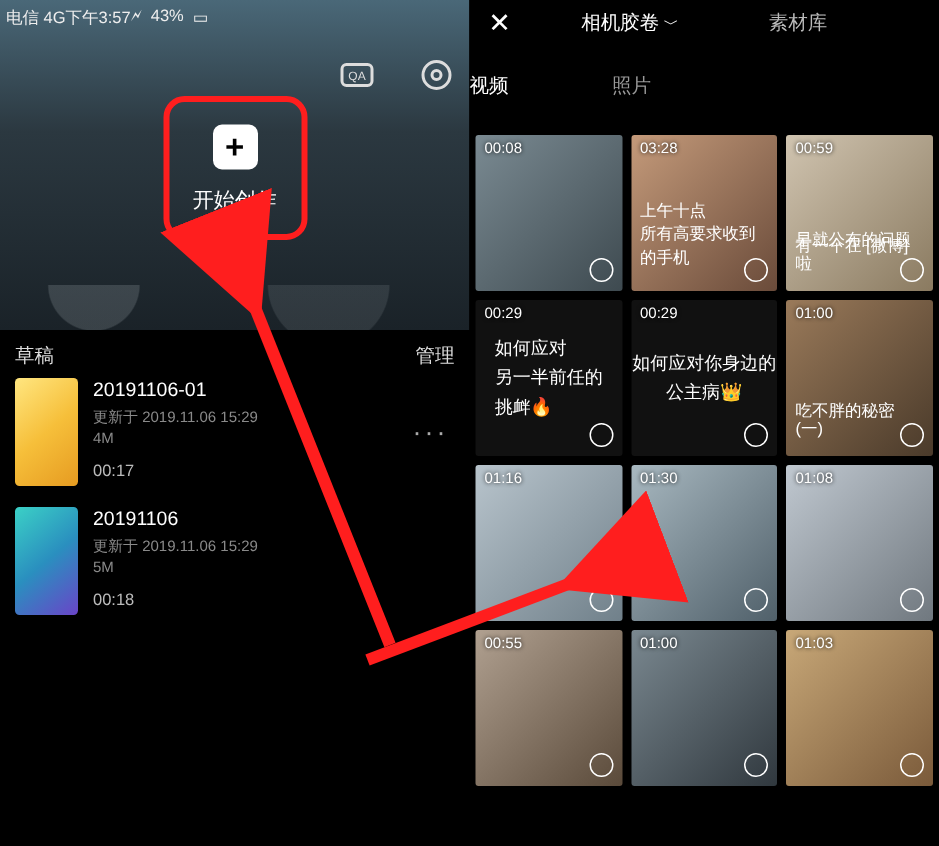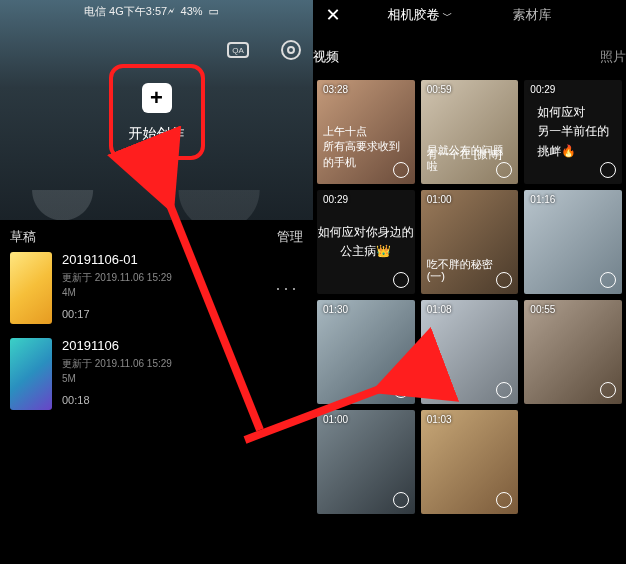--- a/index.html
+++ b/index.html
@@ -3,21 +3,21 @@
 <meta charset="utf-8">
 <style>
   *{box-sizing:border-box;margin:0;padding:0;font-family:-apple-system,BlinkMacSystemFont,"PingFang SC",sans-serif}
   body{background:#000;color:#fff;width:626px;height:564px;overflow:hidden;position:relative}
   .wrap{display:flex;width:626px;height:564px}
   .left{width:313px;height:564px;background:#000;position:relative;overflow:hidden}
   .right{width:313px;height:564px;background:#000;position:relative;overflow:hidden}
 
   
   .hero{height:220px;background:linear-gradient(180deg,#4a6878 0%,#2b3840 40%,#1a2228 100%);position:relative}
-  .statusbar{height:22px;display:flex;align-items:center;justify-content:center;padding:0 14px 0 4px;font-size:11px;color:#eee}
+  .statusbar{height:22px;display:flex;align-items:center;justify-content:flex-start;padding:0 14px 0 4px;font-size:11px;color:#eee}
   .statusbar .r{display:flex;gap:6px;align-items:center}
   .topicons{position:absolute;top:40px;right:12px;display:flex;gap:32px;align-items:center}
   .topicons span{display:inline-flex}
   .gear{width:20px;height:20px;border:2px solid #ddd;border-radius:50%;position:relative}
   .gear:before{content:"";position:absolute;inset:4px;border:2px solid #ddd;border-radius:50%}
   .qa{width:22px;height:16px;border:2px solid #ddd;border-radius:4px;position:relative;font-size:8px;display:flex;align-items:center;justify-content:center;color:#ddd}
   .create-btn{position:absolute;left:50%;top:64px;transform:translateX(-50%);width:96px;height:96px;border:4px solid #ff1e1e;border-radius:14px;display:flex;flex-direction:column;align-items:center;justify-content:center;padding-top:6px}
   .plus{width:30px;height:30px;background:#fff;border-radius:6px;color:#000;display:flex;align-items:center;justify-content:center;font-size:22px;font-weight:700;position:relative;top:-4px}
   .create-label{color:#fff;font-size:14px;margin-top:8px}
   .clouds{position:absolute;bottom:0;left:0;right:0;height:30px;background:radial-gradient(circle at 20% 0%,rgba(200,210,215,.18) 0 30px,transparent 31px),radial-gradient(circle at 70% 0%,rgba(200,210,215,.12) 0 40px,transparent 41px)}
@@ -33,21 +33,21 @@
   .dsub{font-size:10px;color:#8a8a8a;margin-bottom:2px}
   .ddur{font-size:11px;color:#bbb;margin-top:10px}
   .more{color:#aaa;font-size:18px;letter-spacing:2px;align-self:center;padding-right:4px}
 
   
   .r-top{height:30px;display:flex;align-items:center;padding:0 10px;position:relative}
   .back{width:20px;height:20px;display:flex;align-items:center;justify-content:center;color:#fff;font-size:18px}
   .r-tabs{position:absolute;left:0;right:0;display:flex;justify-content:center;gap:60px;font-size:13px;color:#bbb}
   .r-tabs .act{color:#fff;position:relative}
   .r-tabs .chev{font-size:10px;margin-left:3px}
-  .subtabs{display:flex;justify-content:space-between;gap:69px;padding:18px 0 14px;font-size:13px;color:#999}
+  .subtabs{display:flex;justify-content:flex-start;gap:69px;padding:18px 0 24px;font-size:13px;color:#999}
   .subtabs .act{color:#fff}
   .grid{display:grid;grid-template-columns:repeat(3,1fr);gap:6px;padding:0 4px}
   .cell{position:relative;height:104px;border-radius:2px;overflow:hidden}
   .cell .dur{position:absolute;top:4px;left:6px;font-size:10px;color:#fff;text-shadow:0 0 3px #000}
   .cell .ring{position:absolute;bottom:6px;right:6px;width:16px;height:16px;border:1.5px solid #fff;border-radius:50%}
   .cell .txt{position:absolute;left:6px;right:6px;font-size:11px;color:#fff;line-height:1.4}
   .bg-a{background:linear-gradient(135deg,#7a8a92,#3e4a50)}
   .bg-b{background:linear-gradient(135deg,#c49a7a,#6a4b3a)}
   .bg-c{background:linear-gradient(135deg,#d0c4b0,#8a7a60)}
   .bg-d{background:linear-gradient(135deg,#9a7a5a,#4a3a2a)}
@@ -122,20 +122,24 @@
       <div class="r-tabs">
         <span class="act"><span>相机胶卷</span><span class="chev">﹀</span></span>
         <span>素材库</span>
       </div>
     </div>
     <div class="subtabs">
       <span class="act">视频</span>
       <span>照片</span>
     </div>
     <div class="grid" id="grid">
+        <div class="cell bg-a">
+          <span class="dur">00:08</span>
+          <span class="ring"></span>
+        </div>
         <div class="cell bg-b">
           <span class="dur">03:28</span>
           <span class="ring"></span>
           <div class="txt sub1">上午十点<br>所有高要求收到的手机</div>
         </div>
         <div class="cell bg-c">
           <span class="dur">00:59</span>
           <span class="ring"></span>
           <div class="txt sub3">有一个在 [微博]</div>
           <div class="txt sub3b">早就公布的问题啦</div>

